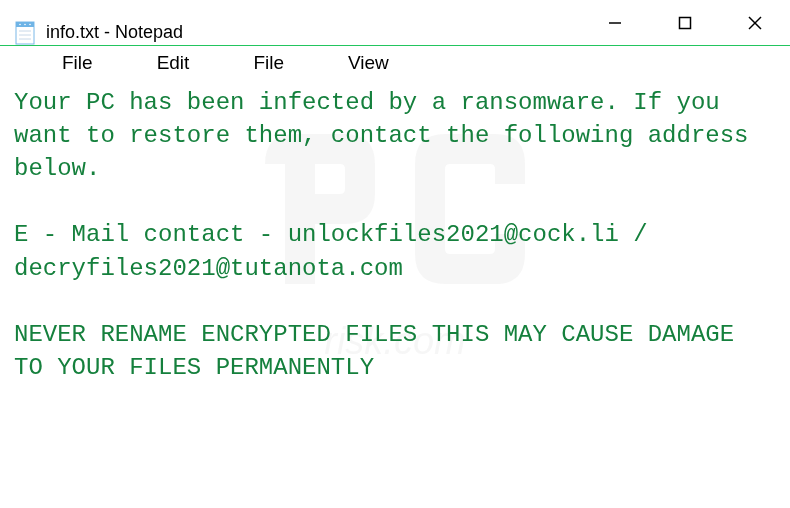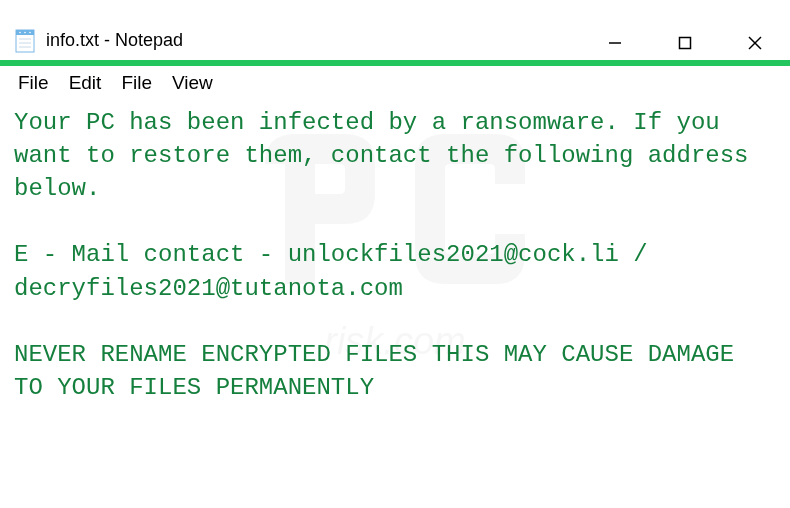--- a/index.html
+++ b/index.html
@@ -11,25 +11,24 @@
       width: 790px;
       height: 508px;
       font-family: "Segoe UI", Tahoma, sans-serif;
       background: #ffffff;
       overflow: hidden;
       position: relative;
     }
     .titlebar {
       height: 46px;
       display: flex;
-      align-items: center;
+      align-items: flex-end;
       background: #ffffff;
-      border-bottom: 6px solid #22c55e;
+      border-bottom: 1px solid #22c55e;
       position: relative;
-      margin-top: 20px;
     }
     .titlebar-left {
       display: flex;
       align-items: center;
       padding-left: 14px;
       gap: 10px;
     }
     .notepad-icon {
       width: 22px;
       height: 26px;
@@ -61,20 +60,21 @@
     .menubar {
       display: flex;
       padding: 4px 10px 6px 10px;
       gap: 4px;
       font-size: 19px;
       color: #000;
     }
     .menu-item {
       padding: 2px 8px;
       cursor: pointer;
+      margin-left: 44px;
     }
     .text-area {
       padding: 4px 14px;
       font-family: Consolas, "Courier New", monospace;
       font-size: 24px;
       line-height: 1.38;
       white-space: pre-wrap;
       word-wrap: break-word;
       color: #15803d;
     }

